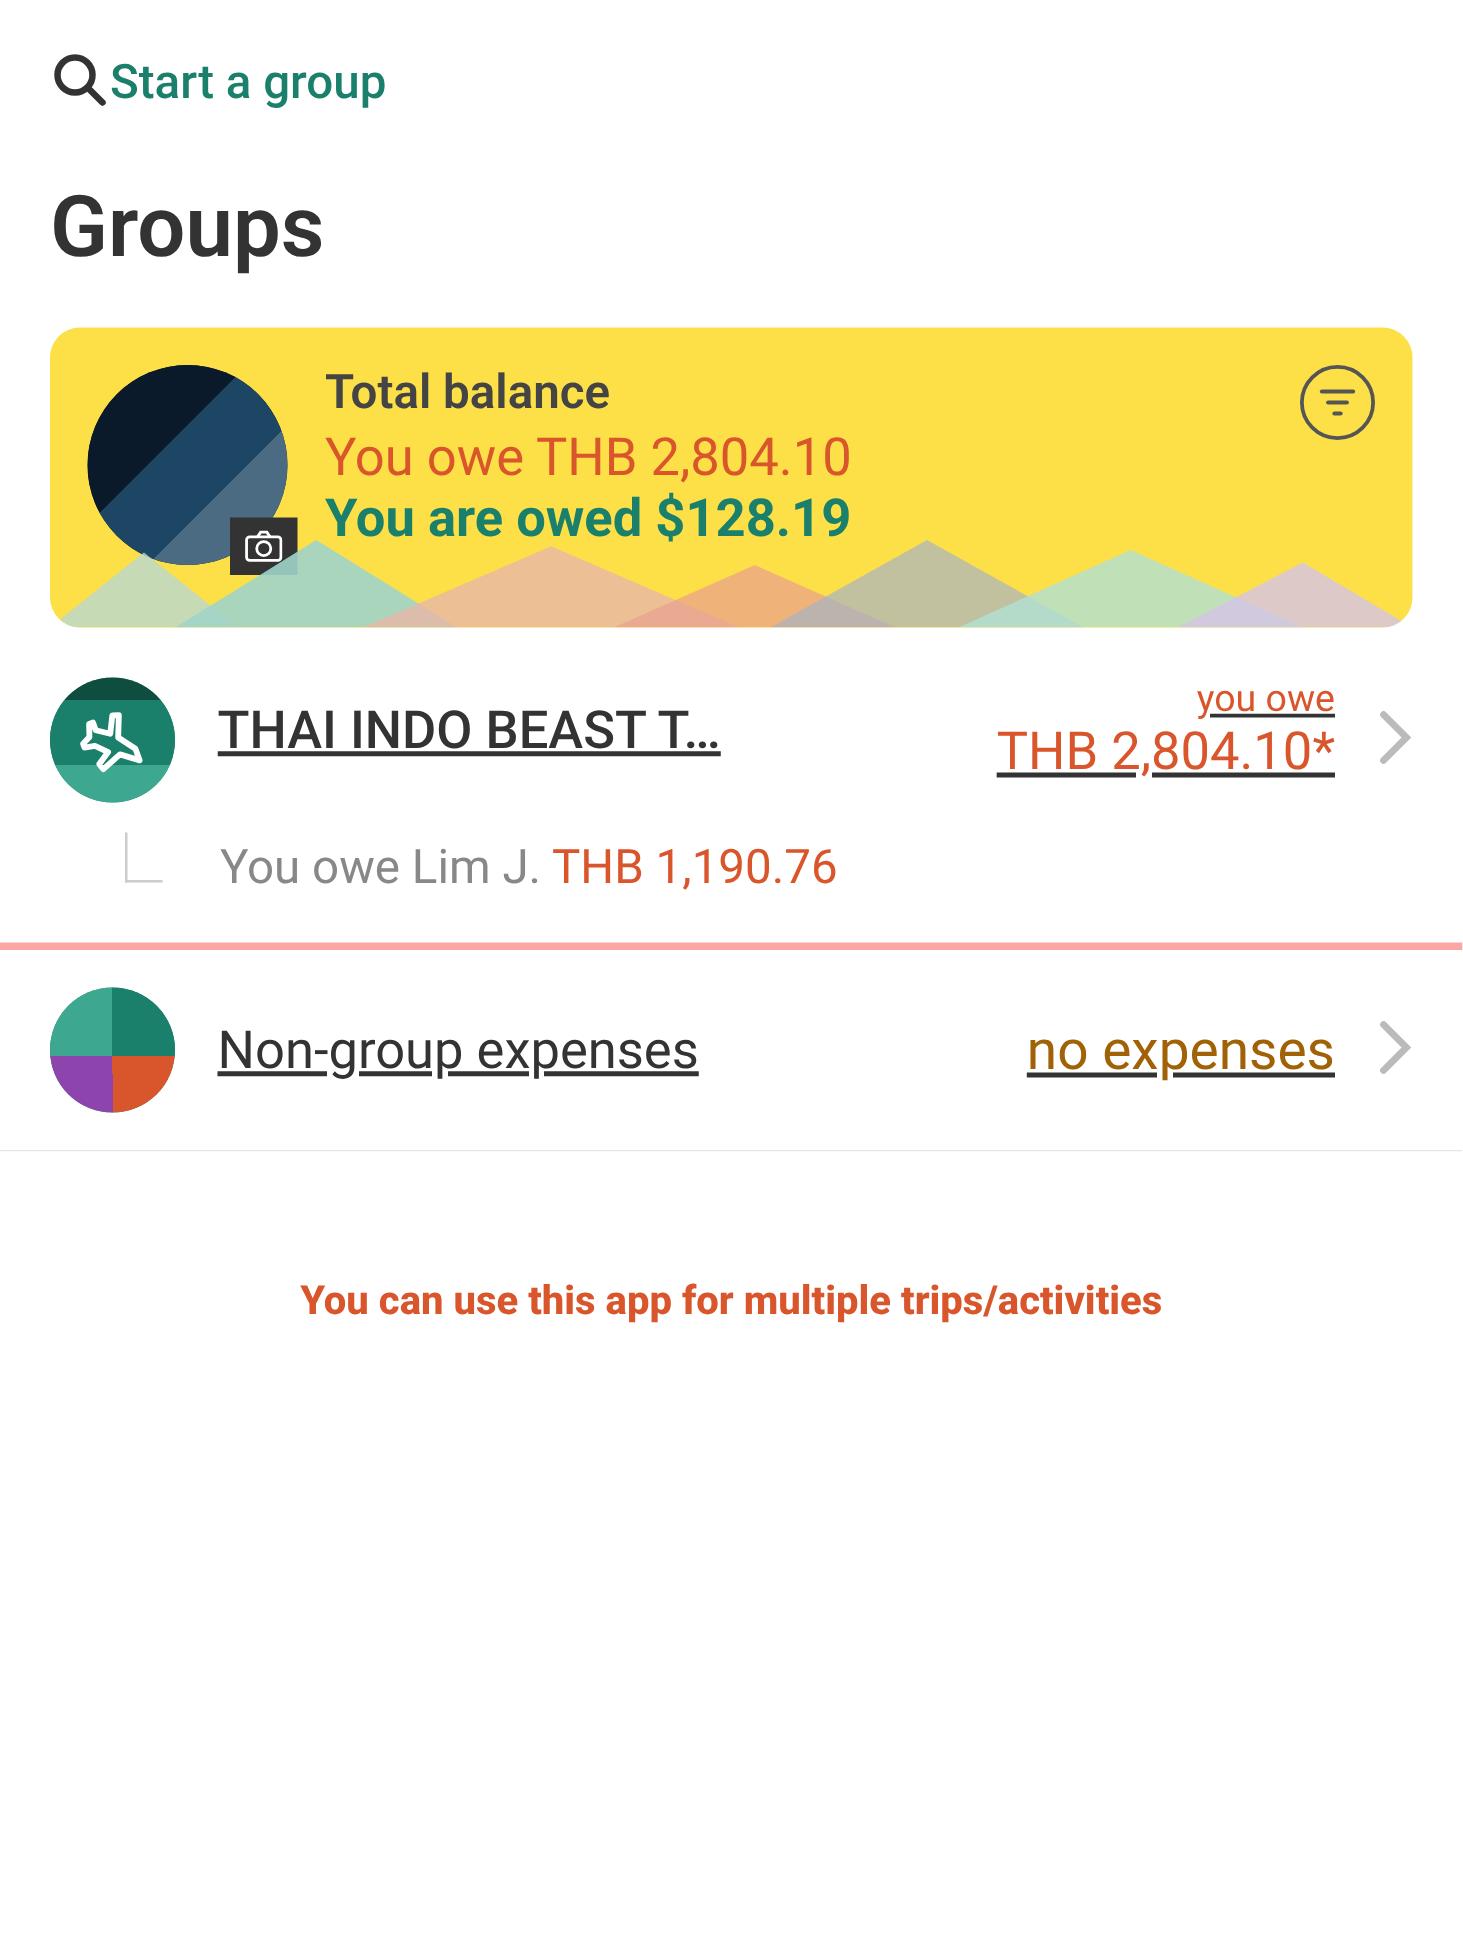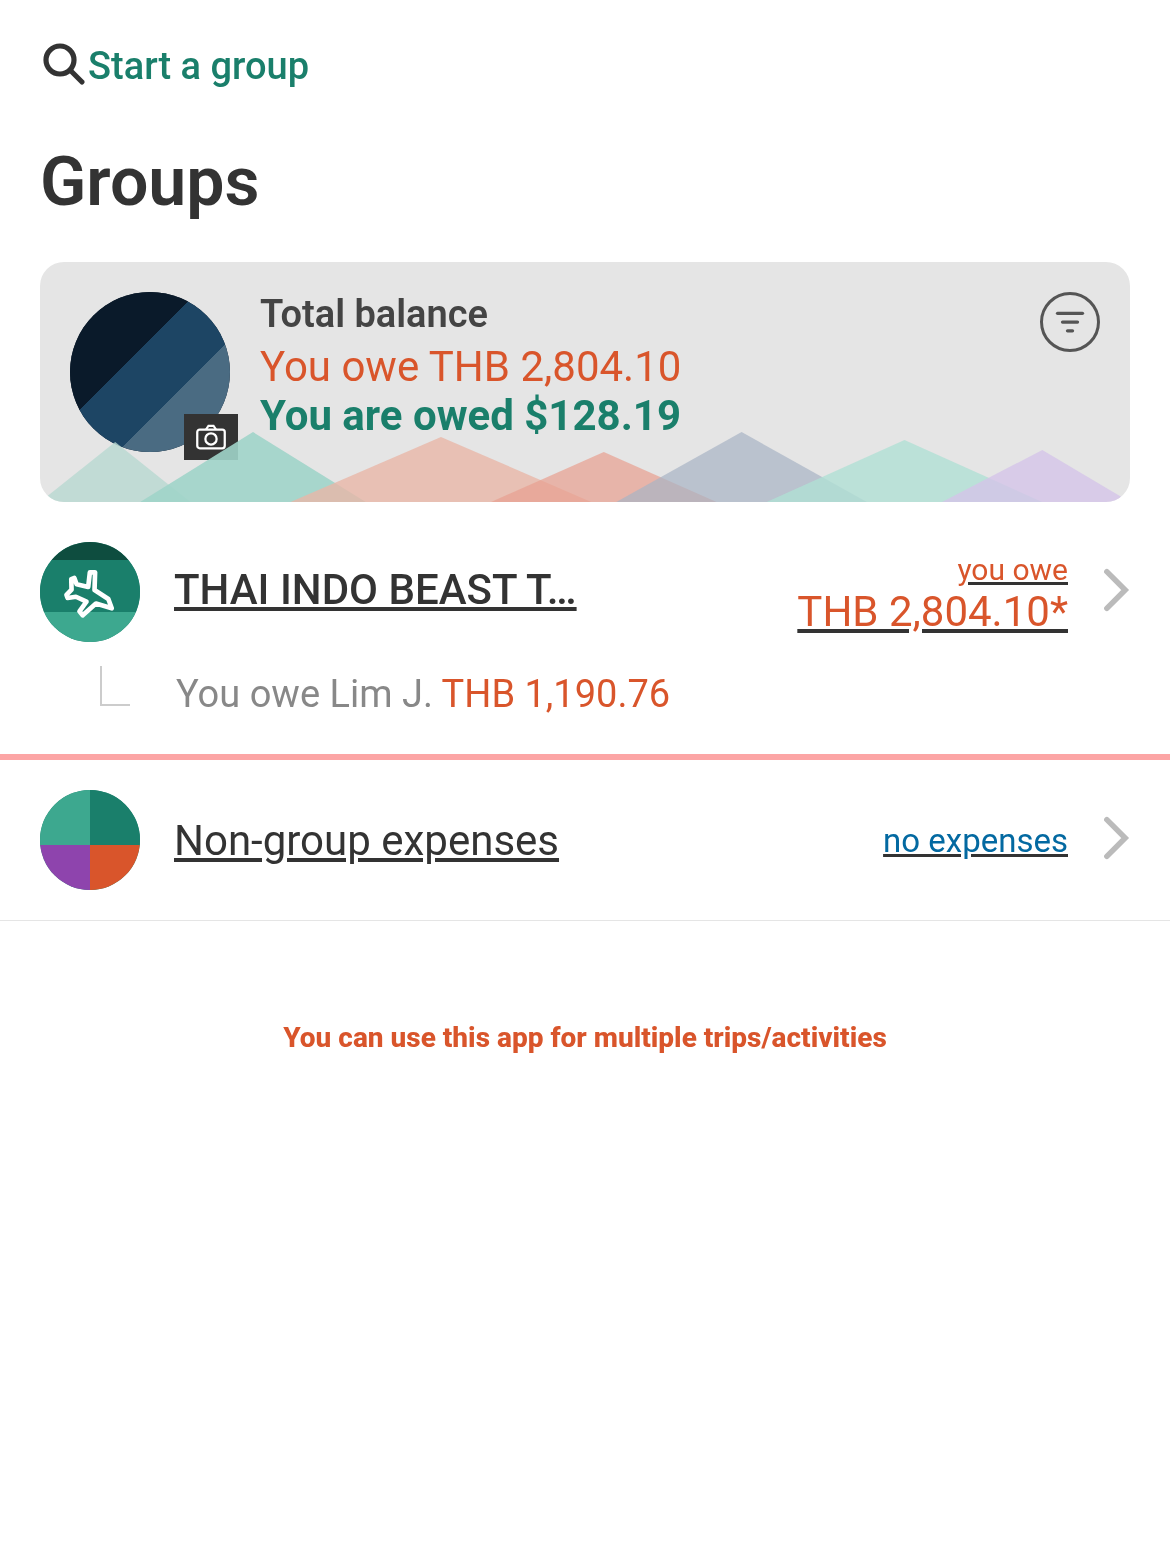--- a/index.html
+++ b/index.html
@@ -23,21 +23,21 @@
     font-weight: 500;
   }
   .page-title {
     font-size: 68px;
     font-weight: 600;
     color: #333;
     padding: 30px 40px 40px 40px;
   }
   .balance-card {
     margin: 0 40px;
-    background: #e5e5e5;
+    background: #fde047;
     border-radius: 24px;
     padding: 30px 30px 0 30px;
     position: relative;
     overflow: hidden;
     height: 240px;
   }
   .balance-top {
     display: flex;
     align-items: flex-start;
     gap: 30px;
@@ -171,30 +171,29 @@
     overflow: hidden;
     text-overflow: ellipsis;
   }
   .group-amount-block {
     text-align: right;
     flex-shrink: 0;
   }
   .you-owe-small {
     font-size: 30px;
     color: #d9552b;
-    margin-top: 10px;
   }
   .group-amount {
     font-size: 42px;
     color: #d9552b;
     font-weight: 400;
   }
   .no-exp {
-    font-size: 33px;
-    color: #0369a1;
+    font-size: 44px;
+    color: #a16207;
     text-align: center;
   }
   .chevron {
     flex-shrink: 0;
     color: #bbb;
     align-self: center;
   }
   .chevron svg { width: 28px; height: 44px; }
 
   .balance-details {
@@ -230,21 +229,21 @@
   }
   .nongroup-name {
     font-size: 42px;
     font-weight: 400;
     color: #333;
   }
 
   .promo {
     text-align: center;
     padding-top: 100px;
-    font-size: 28px;
+    font-size: 32px;
     font-weight: 800;
     color: #d9552b;
   }
 </style>
 </head>
 <body>
 
 <div class="header">
   <div class="search-icon">
     <svg viewBox="0 0 24 24" fill="none" stroke="#333" stroke-width="2.6" stroke-linecap="round">

